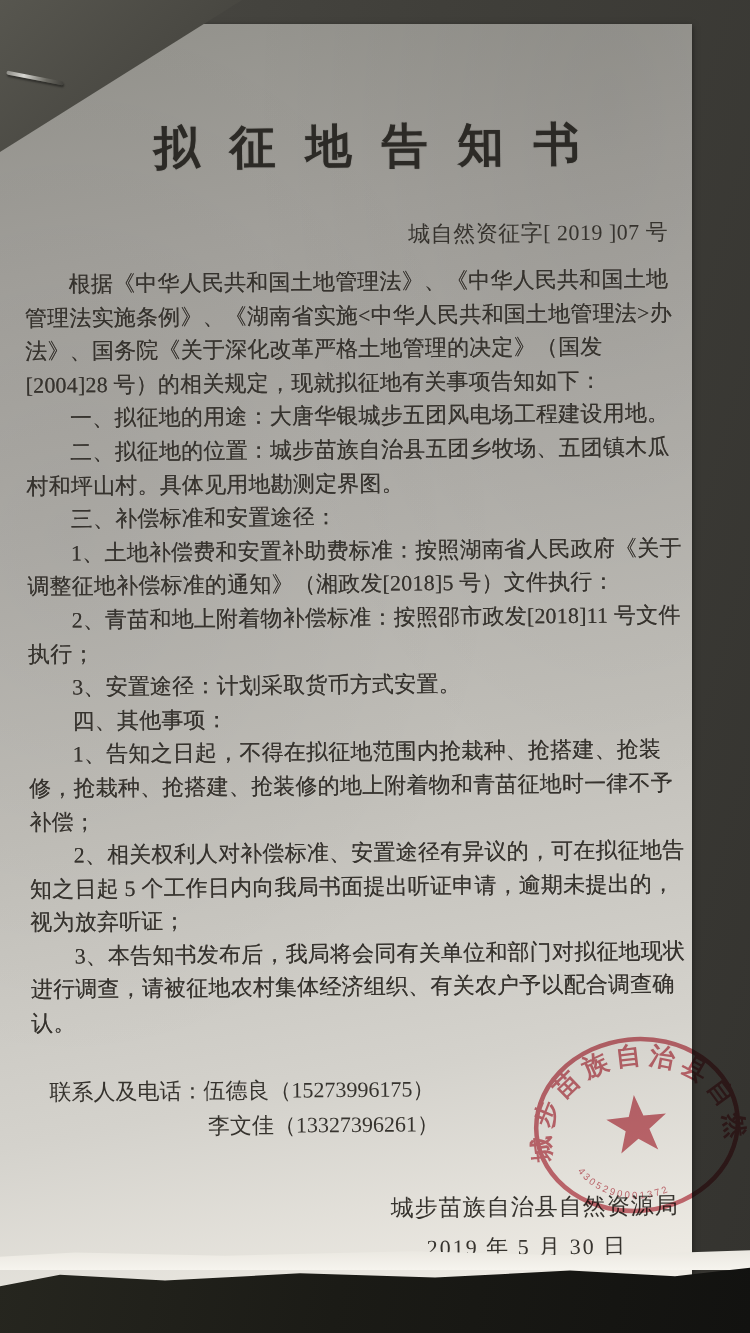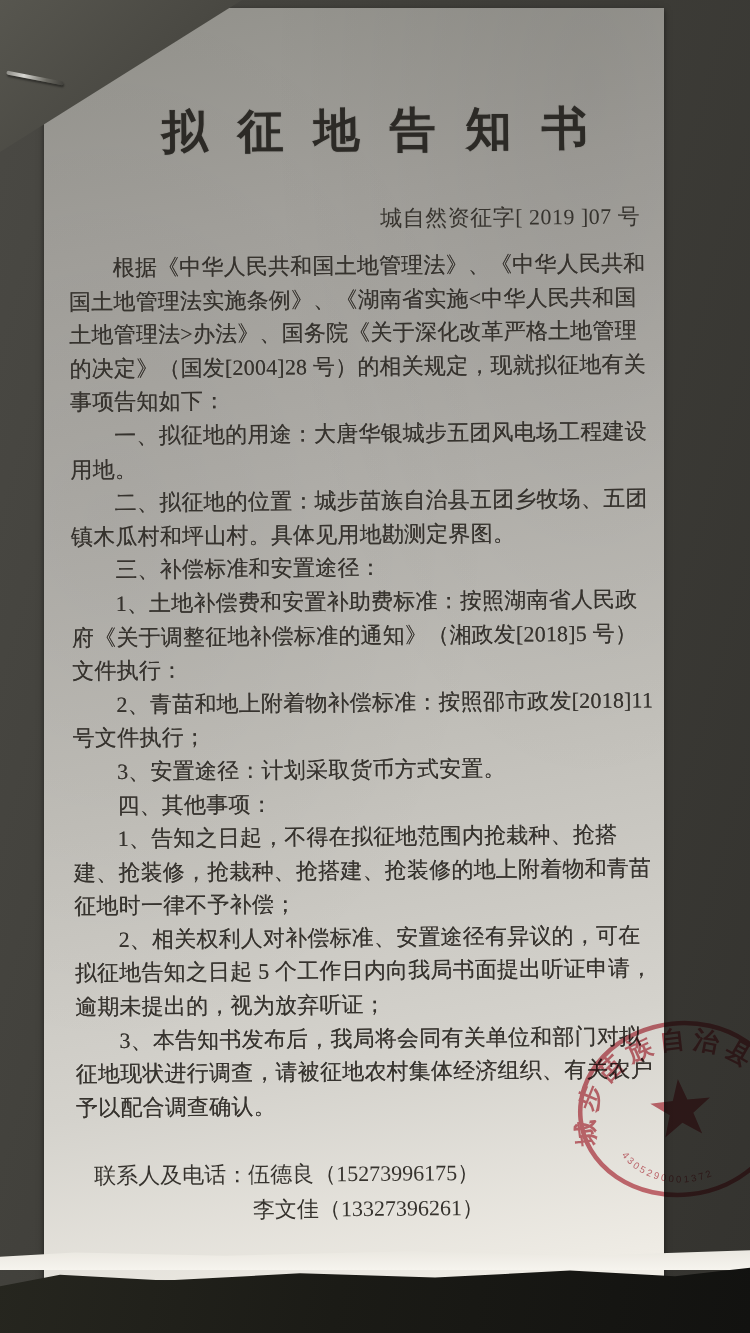--- a/index.html
+++ b/index.html
@@ -4,27 +4,26 @@
 <style>
   html,body{margin:0;padding:0;}
   body{
     width:750px;height:1333px;overflow:hidden;position:relative;
     background:linear-gradient(105deg,#4a4944 0%,#403f3a 40%,#34332f 100%);
     font-family:"Liberation Serif","DejaVu Serif",serif;
   }
   .photo-frame{position:absolute;inset:0;}
   
   .paper{
-    position:absolute;left:0;top:8px;width:620px;height:1272px;
+    position:absolute;left:0;top:24px;width:692px;height:1272px;
     background:
       radial-gradient(ellipse at 88% 6%, rgba(0,0,0,0.07), transparent 42%),
       radial-gradient(ellipse at 10% 40%, rgba(0,0,0,0.05), transparent 50%),
       linear-gradient(169deg,#91908a 0%,#a3a19c 18%,#b2b0ab 38%,#c1bfb9 58%,#d4d2cc 80%,#efece5 98%);
     box-shadow:0 2px 6px rgba(0,0,0,0.5);
-    margin-left:44px;
   }
   
   .corner-table{
     position:absolute;left:0;top:0;width:242px;height:152px;
     background:linear-gradient(135deg,#57564f 0%,#4a4943 55%,#3e3d38 100%);
     clip-path:polygon(0 0,100% 0,0 100%);
   }
   
   .pin{
     position:absolute;left:6px;top:76px;width:58px;height:4px;

